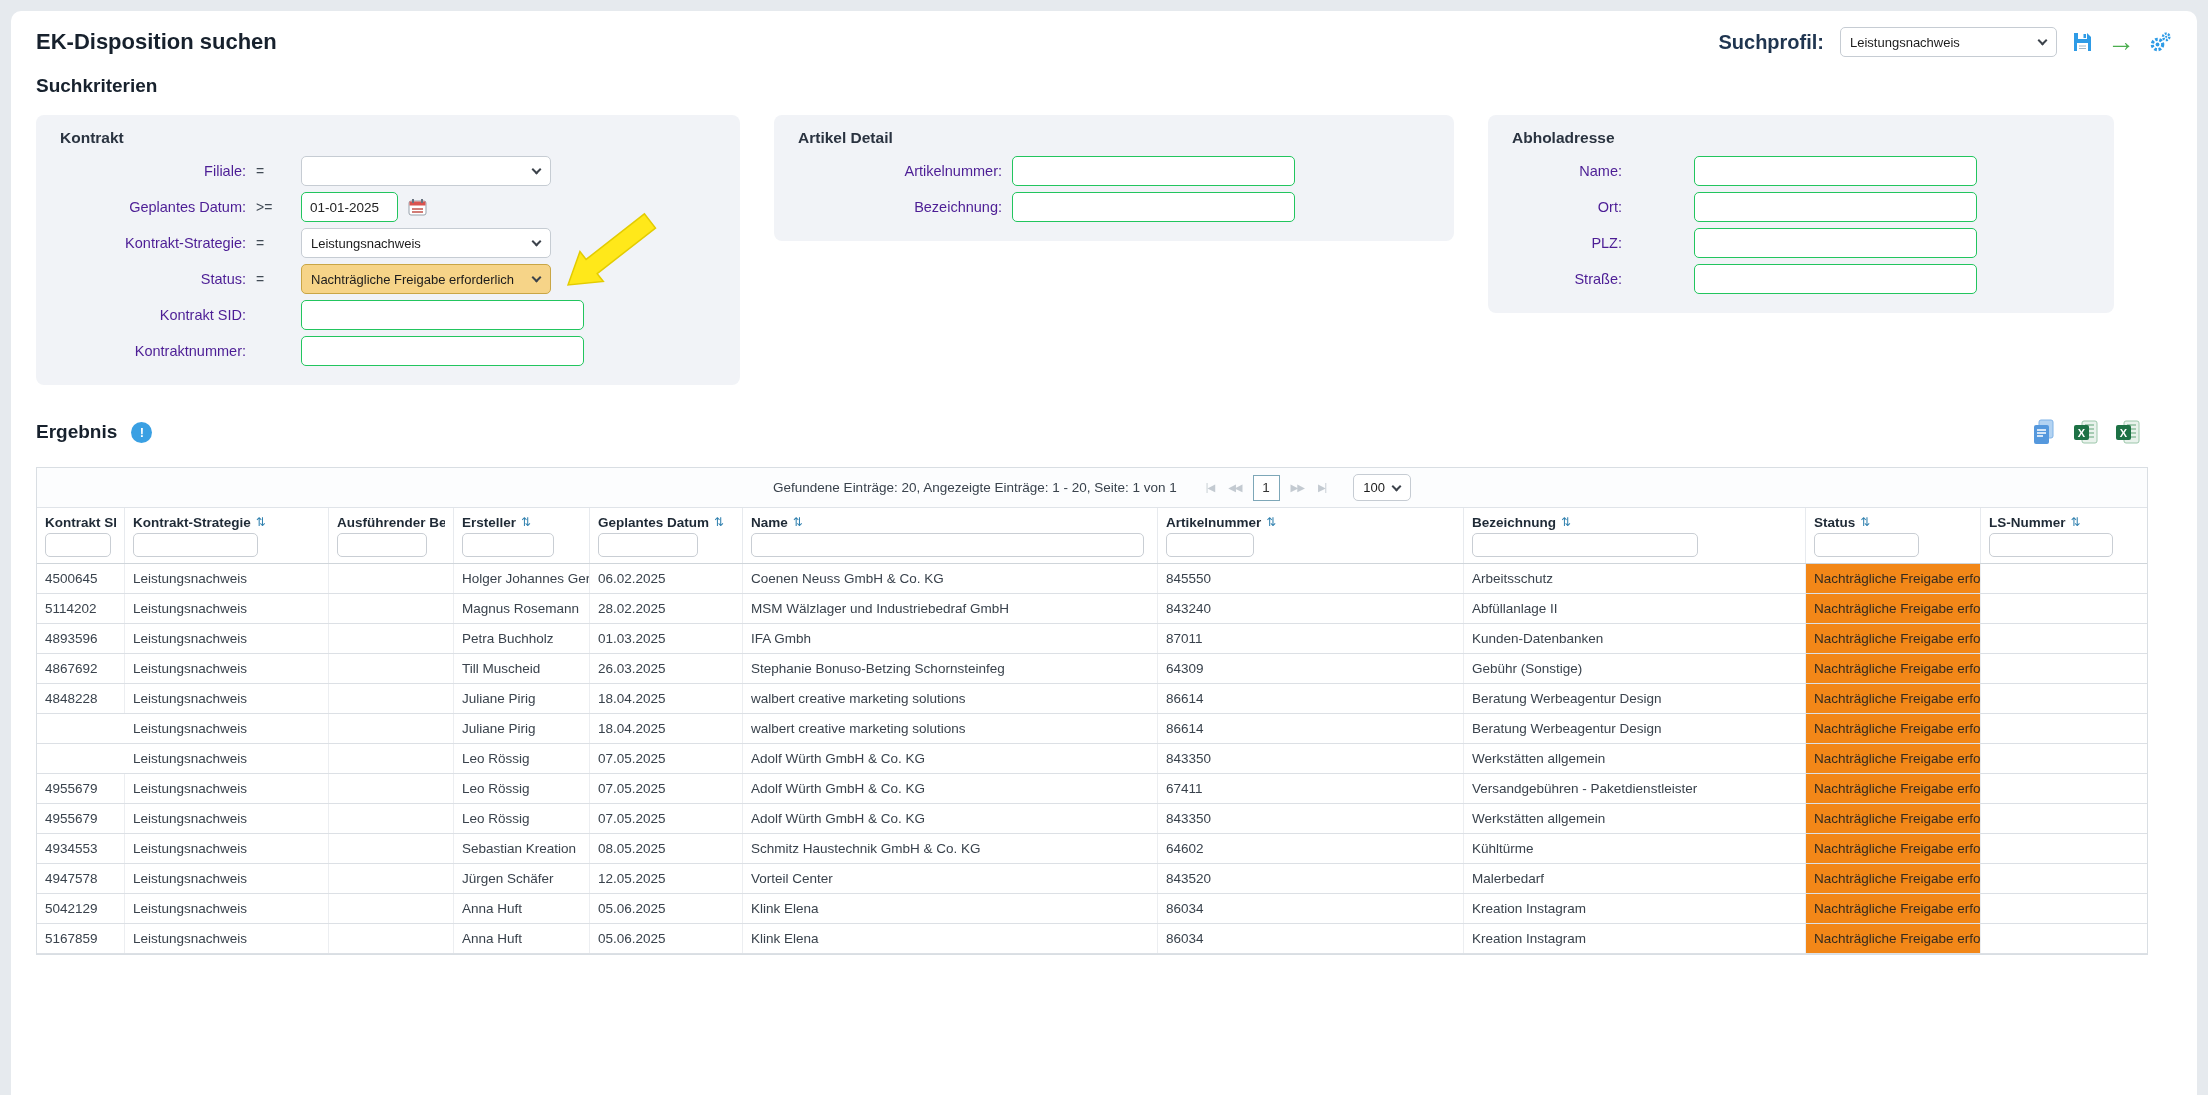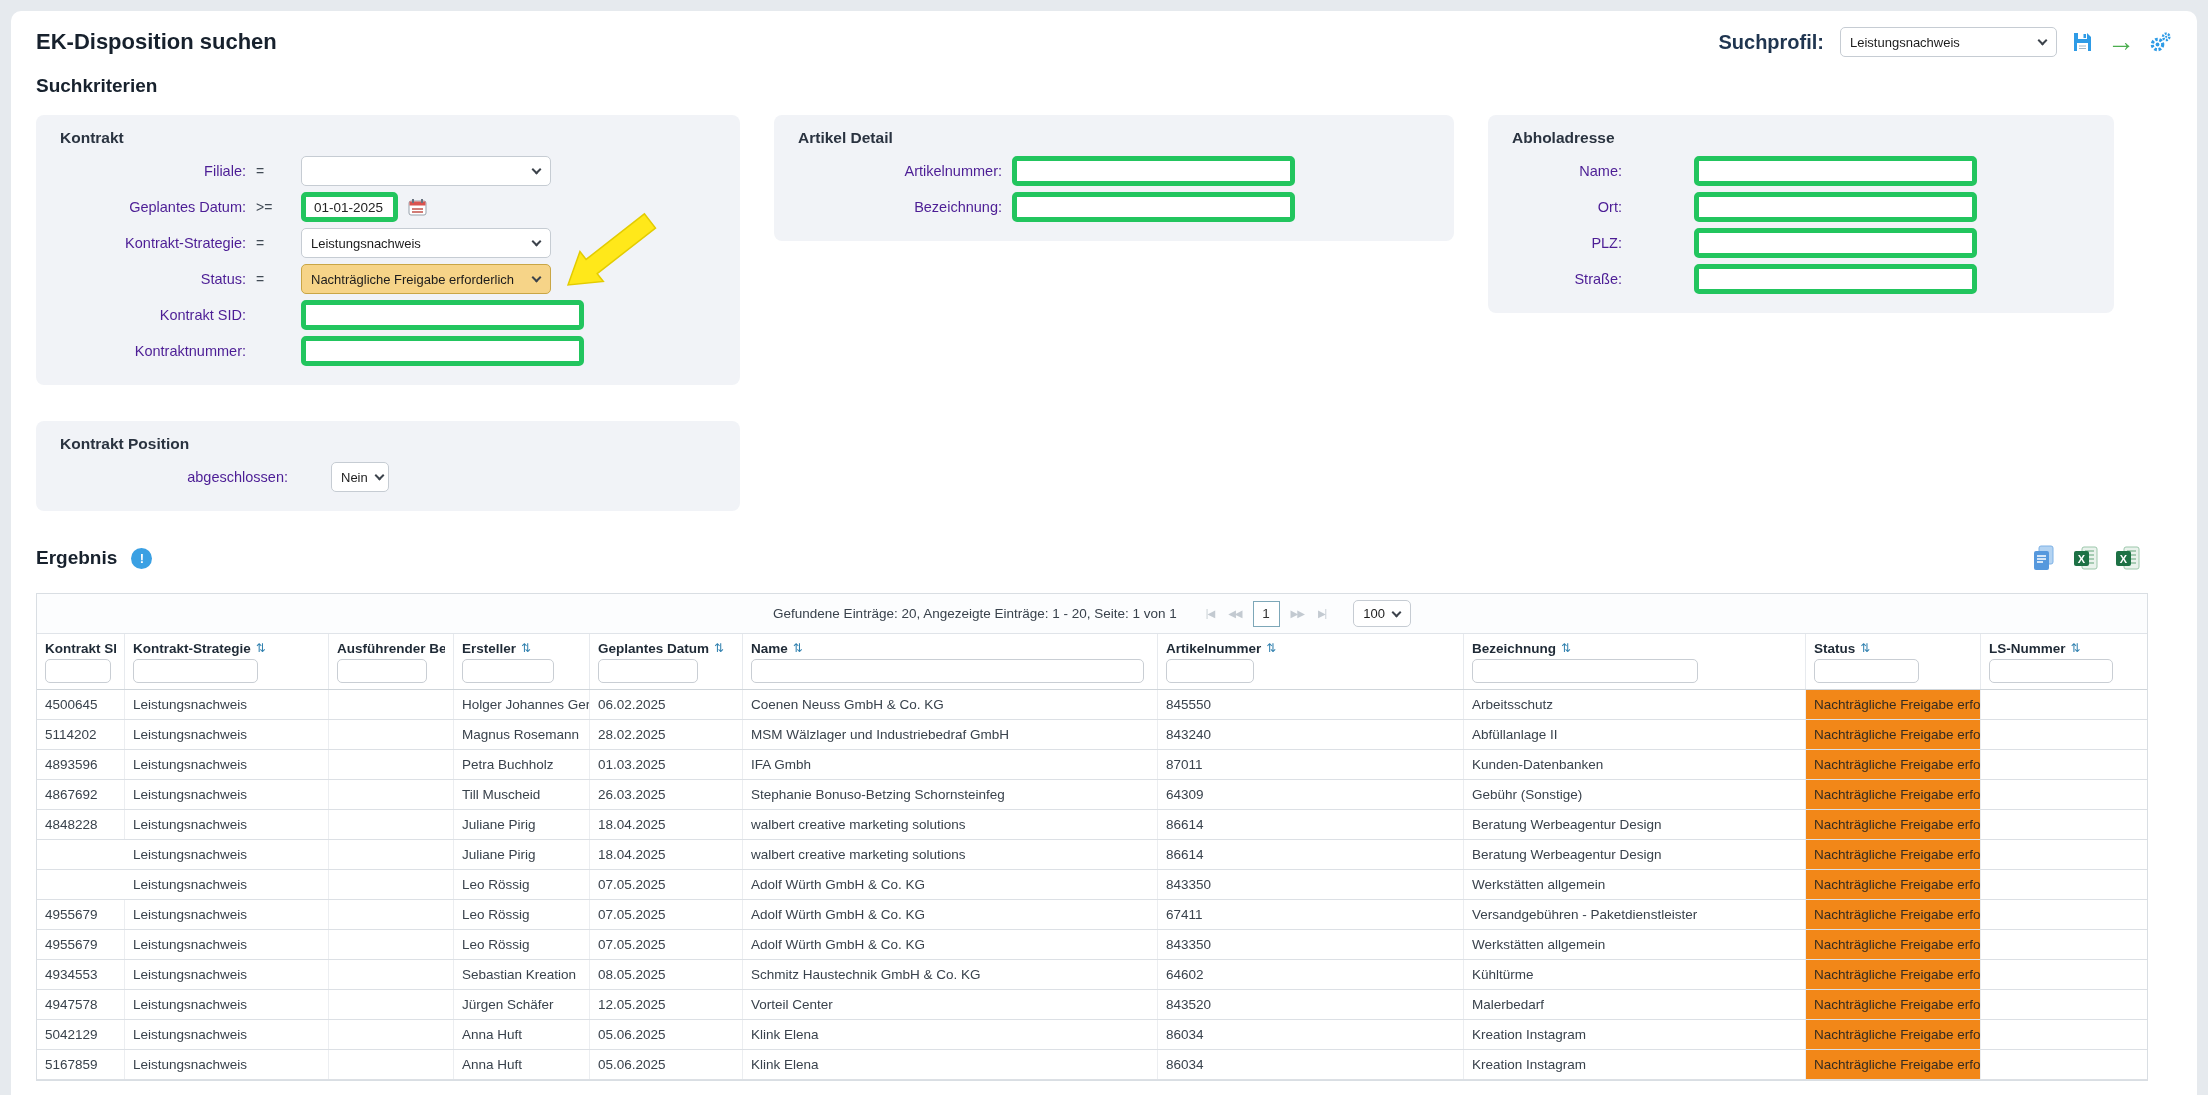--- a/index.html
+++ b/index.html
@@ -22,21 +22,21 @@
   
   .sel { position:relative; height:30px; display:inline-flex; align-items:center;
     justify-content:space-between; background:#fff; border:1px solid #c6ccd3;
     border-radius:5px; padding:0 9px; font-size:13px; color:#1c1c1c; cursor:pointer;
     white-space:nowrap; overflow:hidden; }
   .sel .chev { flex:none; width:7px; height:7px; border-right:2px solid #3c434b;
     border-bottom:2px solid #3c434b; transform:rotate(45deg); margin:-3px 1px 0 8px; }
   .sel.hl { background:#f6d488; border-color:#c9a646; }
   .sel.small { width:58px; }
   .w250 { width:250px; } .w283 { width:283px; } .w217 { width:217px; } .w97 { width:97px; }
-  .inp { height:30px; border:5px solid #22c55e; border-radius:5px; background:#fff;
+  .inp { height:30px; border:1px solid #22c55e; border-radius:5px; background:#fff;
     padding:0 8px; font-size:13.5px; color:#222;
     font-family:"Liberation Sans","DejaVu Sans",sans-serif; }
 
   
   .section-heading { font-size:19px; font-weight:bold; color:#17212d; margin:8px 0 18px 0; }
   .panels-row { display:flex; gap:34px; align-items:flex-start; }
   .panel { background:#f1f3f7; border-radius:8px; padding:14px 24px 16px 24px; }
   .panel-title { font-size:15.5px; font-weight:bold; color:#2a3340; margin-bottom:6px; }
   .panel-kontrakt { width:704px; position:relative; }
   .panel-artikel  { width:680px; }
@@ -212,32 +212,20 @@
               <input class="inp w283" type="text" style="">
             </div>
             <div class="crit-row">
               <span class="lbl">Straße:</span>
               <input class="inp w283" type="text" style="">
             </div>
           </div>
     </div>
   </div>
 
-  <div class="panel panel-pos">
-    <div class="panel-title">Kontrakt Position</div>
-    <div class="fields">
-          <div class="crit-row">
-            <span class="lbl">abgeschlossen:</span>
-            <div class="sel small">
-              <span class="sel-val">Nein</span>
-              <span class="chev"></span>
-            </div>
-          </div>
-        </div>
-  </div>
 
   <div class="ergebnis-bar">
     <div class="section-heading" style="margin:0;">Ergebnis</div>
     <div class="info-icon">!</div>
     <div class="export-icons">
       <span class="icon-btn">
         <svg width="24" height="26" viewBox="0 0 24 26">
           <rect x="7" y="1" width="14" height="18" rx="2" fill="#b3d3f2" stroke="#7fb2e6"></rect>
           <rect x="2" y="6" width="15" height="19" rx="2" fill="#5598dd"></rect>
           <path d="M5 11h9M5 14h9M5 17h6" stroke="#fff" stroke-width="1.6"></path>

